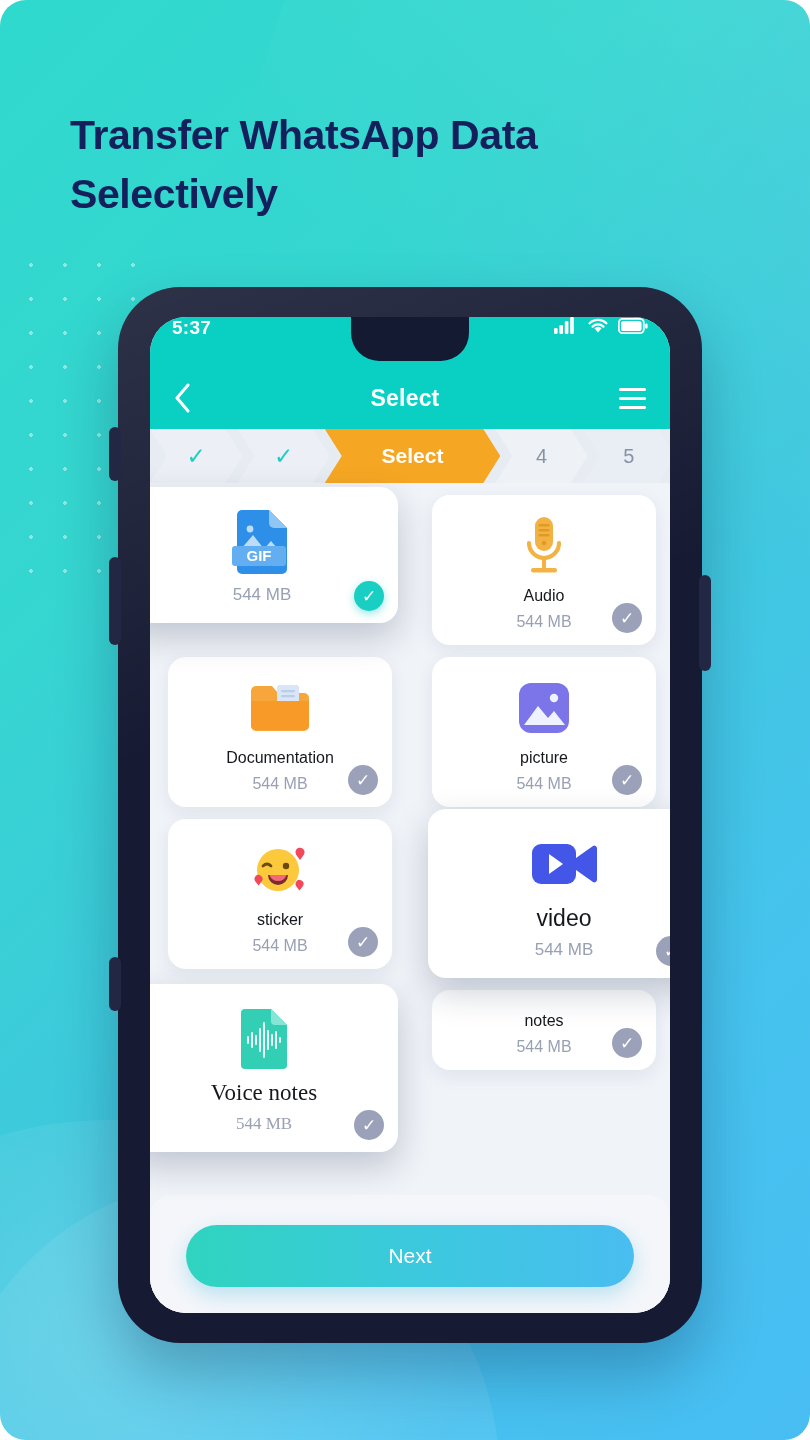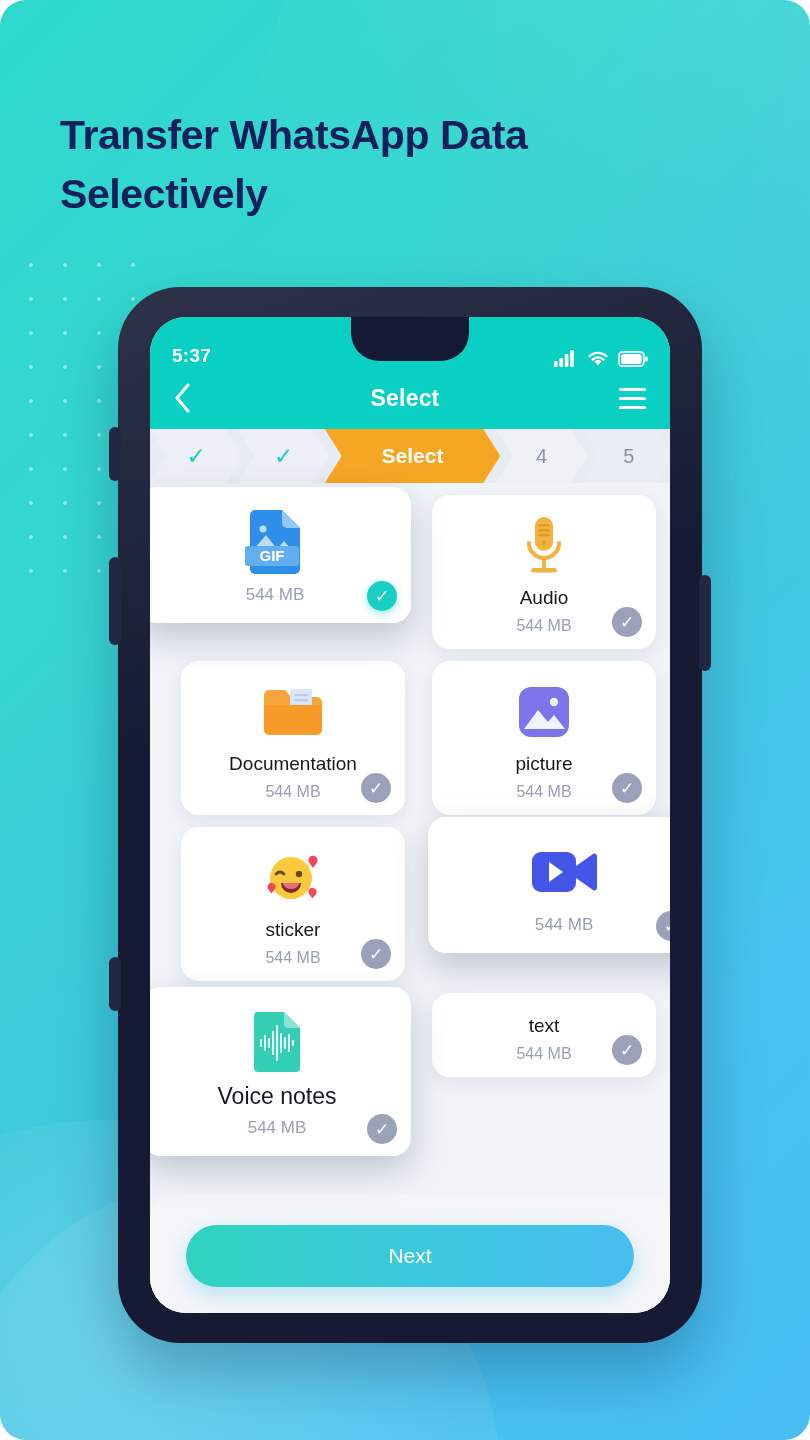--- a/index.html
+++ b/index.html
@@ -17,42 +17,42 @@
         pointer-events:none;}
   .bg-shape-lower{position:absolute;left:-60px;bottom:-40px;width:560px;height:300px;
         border-radius:50% 50% 0 0 / 100% 100% 0 0;
         background:rgba(255,255,255,.08);pointer-events:none;}
 
   .dots{position:absolute;left:14px;top:248px;width:140px;height:352px;pointer-events:none;
         background-image:radial-gradient(circle, rgba(255,255,255,.55) 1.6px, rgba(255,255,255,0) 2.1px);
         background-size:34px 34px;opacity:.8;}
 
   
-  .headline{position:absolute;left:60px;top:106px;width:620px;
+  .headline{position:absolute;left:70px;top:106px;width:620px;
         color:#14205c;font-size:41px;line-height:1.45;font-weight:bold;letter-spacing:-.4px;}
 
   
   .phone{position:absolute;left:118px;top:287px;width:584px;height:1056px;}
   .phone-body{position:absolute;inset:0;background:#161b33;border-radius:62px;
         box-shadow:0 30px 60px rgba(10,25,60,.28);}
   .phone-body::after{content:"";position:absolute;inset:0;border-radius:62px;
         background:linear-gradient(160deg,rgba(255,255,255,.10),rgba(255,255,255,0) 38%);}
   .btn-side{position:absolute;background:#222843;border-radius:6px;}
   .btn-vol-a{left:-9px;top:140px;width:12px;height:54px;}
   .btn-vol-b{left:-9px;top:270px;width:12px;height:88px;}
   .btn-vol-c{left:-9px;top:670px;width:12px;height:54px;}
   .btn-pwr{right:-9px;top:288px;width:12px;height:96px;}
 
   .screen{position:absolute;left:32px;top:30px;width:520px;height:996px;border-radius:36px;
         overflow:hidden;background:#f0f3f8;}
   .notch{position:absolute;left:50%;transform:translateX(-50%);top:0;width:118px;height:44px;
         background:#141a31;border-radius:0 0 28px 28px;z-index:40;}
 
   
-  .statusbar{position:relative;height:50px;background:#0ad0c4;display:flex;align-items:flex-end;
+  .statusbar{position:relative;height:50px;background:#0ad0c4;display:flex;align-items:flex-start;
         justify-content:space-between;padding:0 22px;box-sizing:border-box;}
   .status-time{color:#fff;font-size:19px;font-weight:bold;letter-spacing:.3px;}
   .status-icons{display:flex;align-items:center;gap:9px;}
 
   
   .appbar{height:62px;background:#0ad0c4;display:flex;align-items:center;
         justify-content:space-between;padding:0 24px;box-sizing:border-box;}
   .appbar-title{color:#fff;font-size:23px;font-weight:bold;letter-spacing:.2px;}
   .hamburger{width:27px;display:flex;flex-direction:column;gap:6px;cursor:pointer;}
   .hamburger i{display:block;height:3px;background:#fff;border-radius:2px;}
@@ -64,42 +64,42 @@
         clip-path:polygon(0 0, calc(100% - 17px) 0, 100% 50%, calc(100% - 17px) 100%, 0 100%, 17px 50%);
         margin-right:-5px;}
   .step.done{background:#eceff5;}
   .step.done .tick{color:#19cfc4;font-size:23px;font-weight:bold;}
   .step.active{background:#f5a623;color:#fff;font-size:21px;font-weight:bold;flex:1.9;z-index:3;}
   .step.up1{background:#eef1f6;}
   .step.up2{background:#e9edf4;}
 
   
   .content{position:relative;height:830px;background:#f0f3f8;}
-  .grid{position:absolute;left:17px;right:0;top:12px;padding:0 14px;box-sizing:border-box;}
+  .grid{position:absolute;left:4px;right:0;top:12px;padding:0 14px;box-sizing:border-box;}
   .row{display:flex;justify-content:space-between;align-items:flex-start;margin-bottom:12px;}
 
   .card{position:relative;background:#fff;border-radius:18px;width:224px;box-sizing:border-box;
         padding:16px 12px 14px;box-shadow:0 6px 18px rgba(30,50,90,.08);text-align:center;cursor:pointer;}
   .card .icon-wrap{height:70px;display:flex;align-items:center;justify-content:center;}
-  .card .c-title{font-size:19px;color:#16181d;margin-top:6px;}
+  .card .c-title{font-size:16px;color:#16181d;margin-top:6px;}
   .card .c-size{font-size:16px;color:#98a0b4;margin-top:8px;}
   .check{position:absolute;right:14px;bottom:12px;width:30px;height:30px;border-radius:50%;
         background:#9aa1b9;display:flex;align-items:center;justify-content:center;
         color:#fff;font-size:17px;}
   .check.on{background:#19cfc4;box-shadow:0 3px 8px rgba(25,207,196,.45);}
 
   
   .card.pop{box-shadow:0 14px 34px rgba(20,35,70,.22);z-index:20;}
   .card.pop-a{width:272px;padding:20px 12px 18px;margin-left:-42px;margin-top:-8px;}
   .card.pop-a .c-title{font-size:23px;}
   .card.pop-a .c-size{font-size:17px;}
   .card.pop-b{width:272px;padding:20px 12px 18px;margin-right:-44px;margin-top:-10px;}
   .card.pop-b .c-title{font-size:23px;}
   .card.pop-b .c-size{font-size:17px;}
-  .card.pop-c{width:268px;padding:20px 12px 18px;margin-left:-38px;margin-top:-6px;}
+  .card.pop-c{width:268px;padding:20px 12px 18px;margin-left:-38px;margin-top:-6px;font-family:Liberation Serif, serif;}
   .card.pop-c .c-title{font-size:23px;}
   .card.pop-c .c-size{font-size:17px;}
 
   .next-wrap{position:absolute;left:0;right:0;bottom:26px;display:flex;justify-content:center;margin-top:24px;}
   .next-btn{width:448px;height:62px;border-radius:32px;border:none;cursor:pointer;
         background:linear-gradient(90deg,#2fd4bf 0%,#3bc9dd 50%,#49bdf0 100%);
         color:#fff;font-size:21px;font-family:inherit;
         box-shadow:0 8px 20px rgba(50,180,220,.30);}
 
   .sheet{position:absolute;left:0;right:0;bottom:0;height:118px;background:#f4f6fa;border-radius:22px 22px 0 0;}
@@ -266,20 +266,21 @@
             </div>
 
             <div class="card pop pop-b">
               <div class="icon-wrap">
                 <svg width="68" height="52" viewBox="0 0 68 52">
                   <rect x="2" y="6" width="44" height="40" rx="9" fill="#4356e8"></rect>
                   <path d="M46 20 L63 8 a2.6 2.6 0 0 1 4 2.2 v31.6 a2.6 2.6 0 0 1 -4 2.2 L46 32 Z" fill="#4356e8"></path>
                   <path d="M19 16 L33 26 L19 36 Z" fill="#fff"></path>
                 </svg>
               </div>
+              <div class="c-title">video</div>
               <div class="c-size">544 MB</div>
               <div class="check">✓</div>
             </div>
           </div>
 
           <div class="row">
             <div class="card pop pop-c">
               <div class="icon-wrap">
                 <svg width="54" height="62" viewBox="0 0 54 62">
                   <path d="M4 5 a4 4 0 0 1 4-4 h26 l16 16 v40 a4 4 0 0 1 -4 4 H8 a4 4 0 0 1 -4 -4 Z" fill="#33cfb4"></path>
@@ -296,21 +297,21 @@
                     <rect x="42" y="29" width="2" height="6" rx="1"></rect>
                   </g>
                 </svg>
               </div>
               <div class="c-title">Voice notes</div>
               <div class="c-size">544 MB</div>
               <div class="check">✓</div>
             </div>
 
             <div class="card">
-              <div class="c-title">text</div>
+              <div class="c-title">notes</div>
               <div class="c-size">544 MB</div>
               <div class="check">✓</div>
             </div>
           </div>
 
         </div>
 
         <div class="sheet"></div>
         <div class="next-wrap">
           <button class="next-btn">Next</button>

